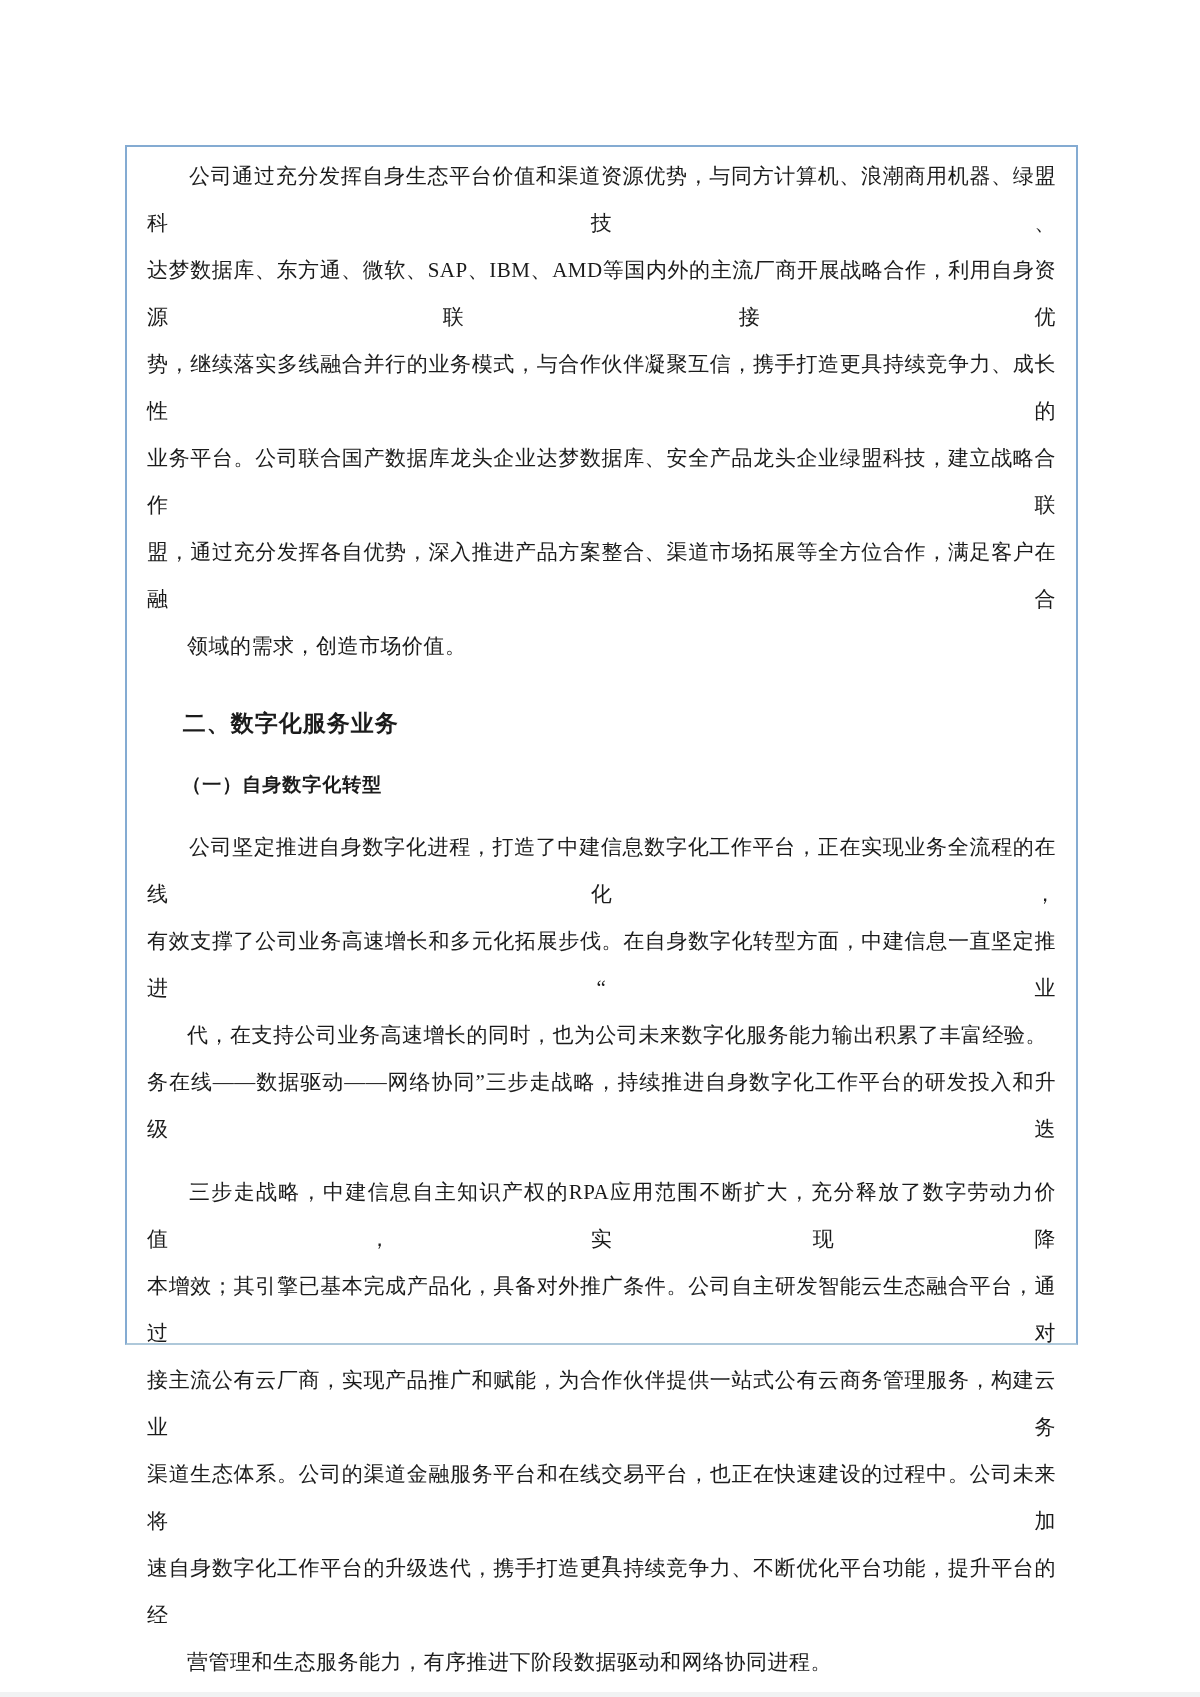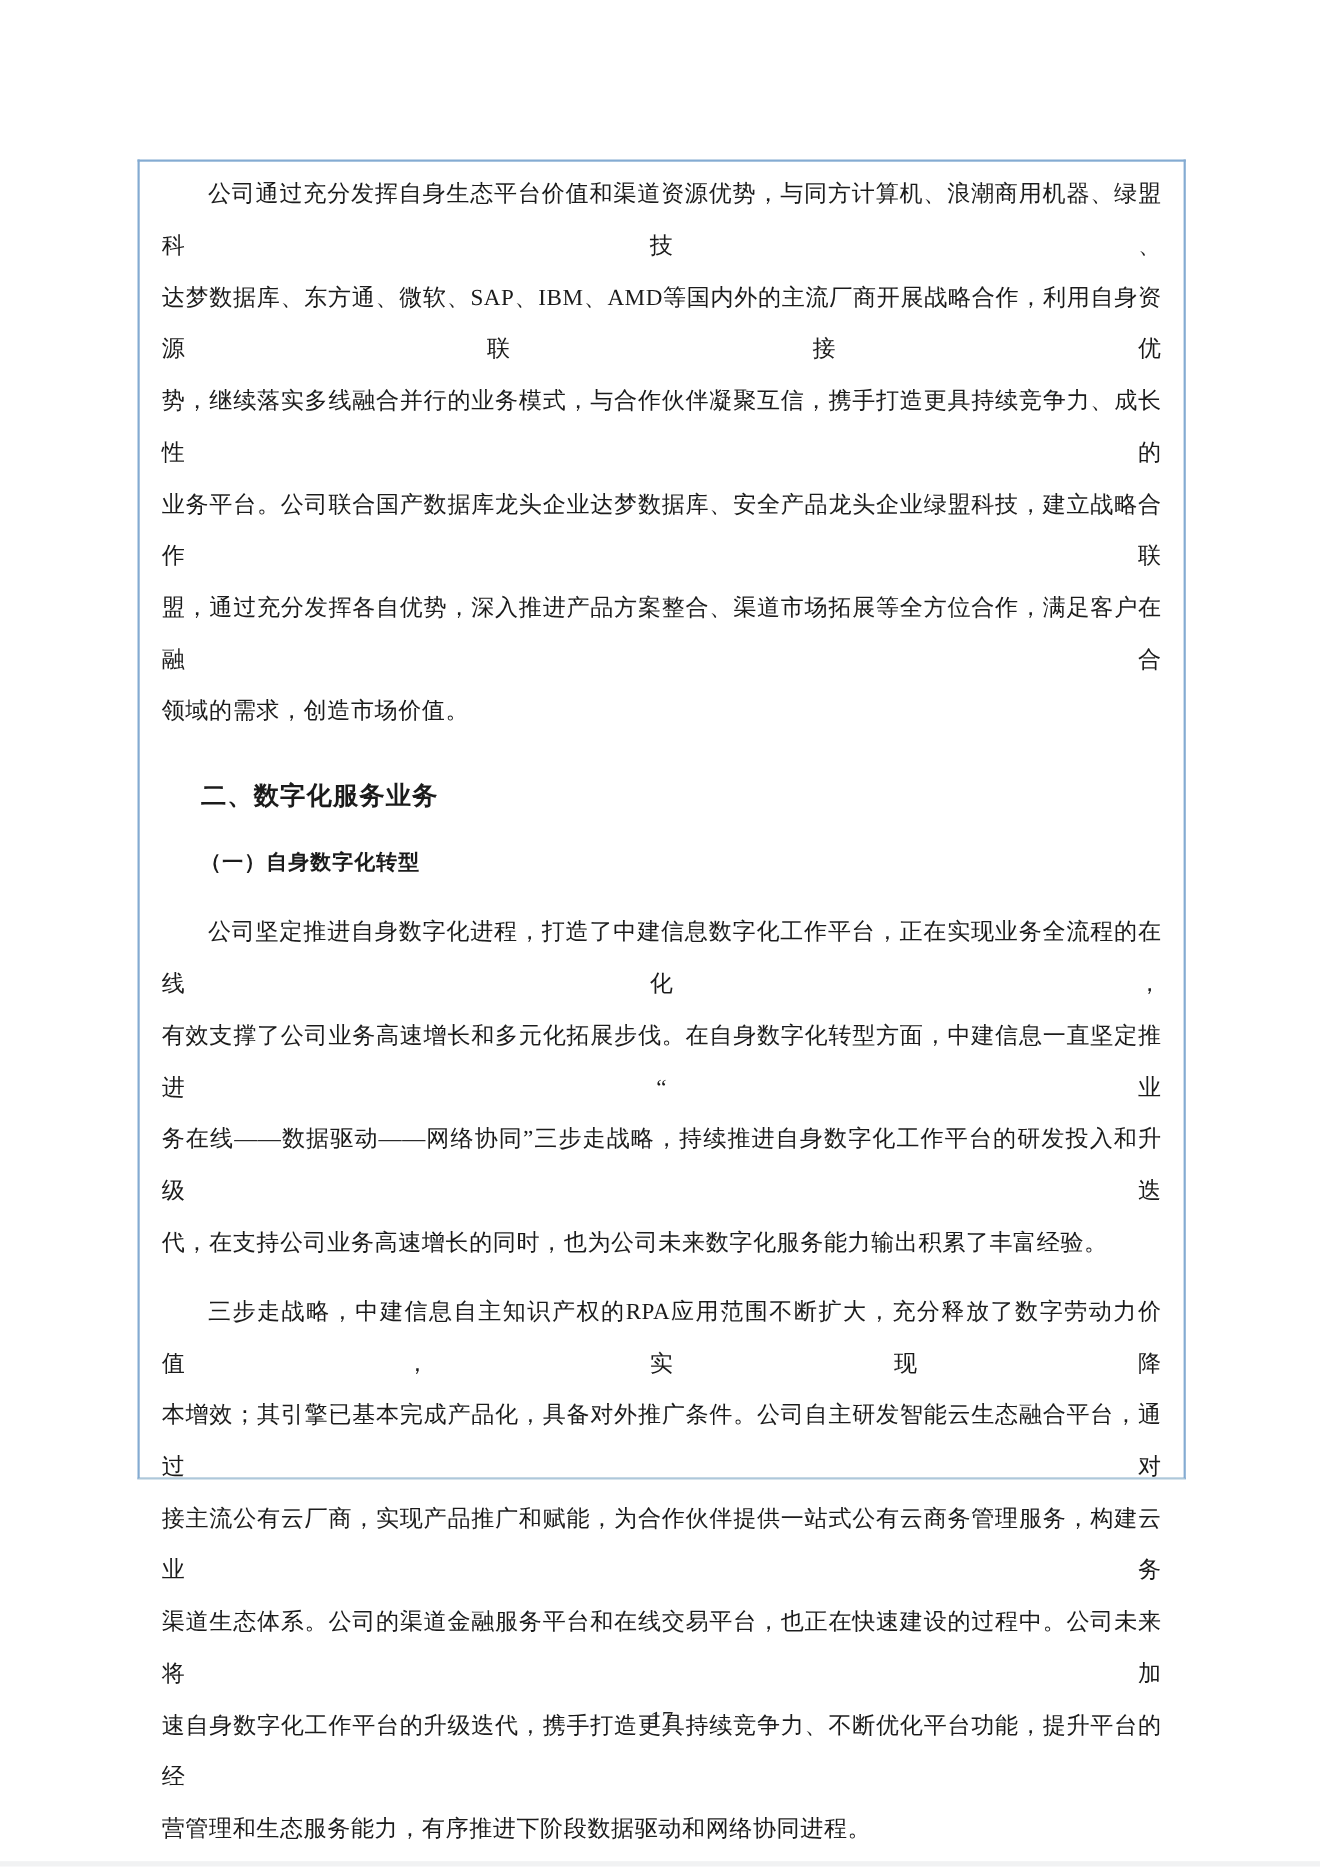--- a/index.html
+++ b/index.html
@@ -34,21 +34,21 @@
   .para.first-para { margin-top: 0; }
   .ln {
     font-size: 21px;
     line-height: 47px;
     text-align: justify;
     text-align-last: justify;
     white-space: normal;
     letter-spacing: 0.5px;
   }
   .ln-first { text-indent: 2em; }
-  .ln-last  { text-align-last: left; }
+  .ln-last  { text-align-last: left; margin-left: 40px; }
   .heading {
     margin: 30px 0 0 0;
     font-size: 23px;
     font-weight: bold;
     line-height: 47px;
     padding-left: 1.55em;
     letter-spacing: 1px;
   }
   .subheading {
     margin: 16px 0 0 0;
@@ -94,22 +94,22 @@
       <div class="ln ln-last">领域的需求，创造市场价值。</div>
     </div>
 
     <div class="heading">二、数字化服务业务</div>
 
     <div class="subheading">（一）自身数字化转型</div>
 
     <div class="para">
       <div class="ln ln-first">公司坚定推进自身数字化进程，打造了中建信息数字化工作平台，正在实现业务全流程的在线化，</div>
       <div class="ln">有效支撑了公司业务高速增长和多元化拓展步伐。在自身数字化转型方面，中建信息一直坚定推进“业</div>
+      <div class="ln ln-last">代，在支持公司业务高速增长的同时，也为公司未来数字化服务能力输出积累了丰富经验。</div>
       <div class="ln">务在线——数据驱动——网络协同”三步走战略，持续推进自身数字化工作平台的研发投入和升级迭</div>
-      <div class="ln ln-last">代，在支持公司业务高速增长的同时，也为公司未来数字化服务能力输出积累了丰富经验。</div>
     </div>
 
     <div class="para">
       <div class="ln ln-first">三步走战略，中建信息自主知识产权的RPA应用范围不断扩大，充分释放了数字劳动力价值，实现降</div>
       <div class="ln">本增效；其引擎已基本完成产品化，具备对外推广条件。公司自主研发智能云生态融合平台，通过对</div>
       <div class="ln">接主流公有云厂商，实现产品推广和赋能，为合作伙伴提供一站式公有云商务管理服务，构建云业务</div>
       <div class="ln">渠道生态体系。公司的渠道金融服务平台和在线交易平台，也正在快速建设的过程中。公司未来将加</div>
       <div class="ln">速自身数字化工作平台的升级迭代，携手打造更具持续竞争力、不断优化平台功能，提升平台的经</div>
       <div class="ln ln-last">营管理和生态服务能力，有序推进下阶段数据驱动和网络协同进程。</div>
     </div>

